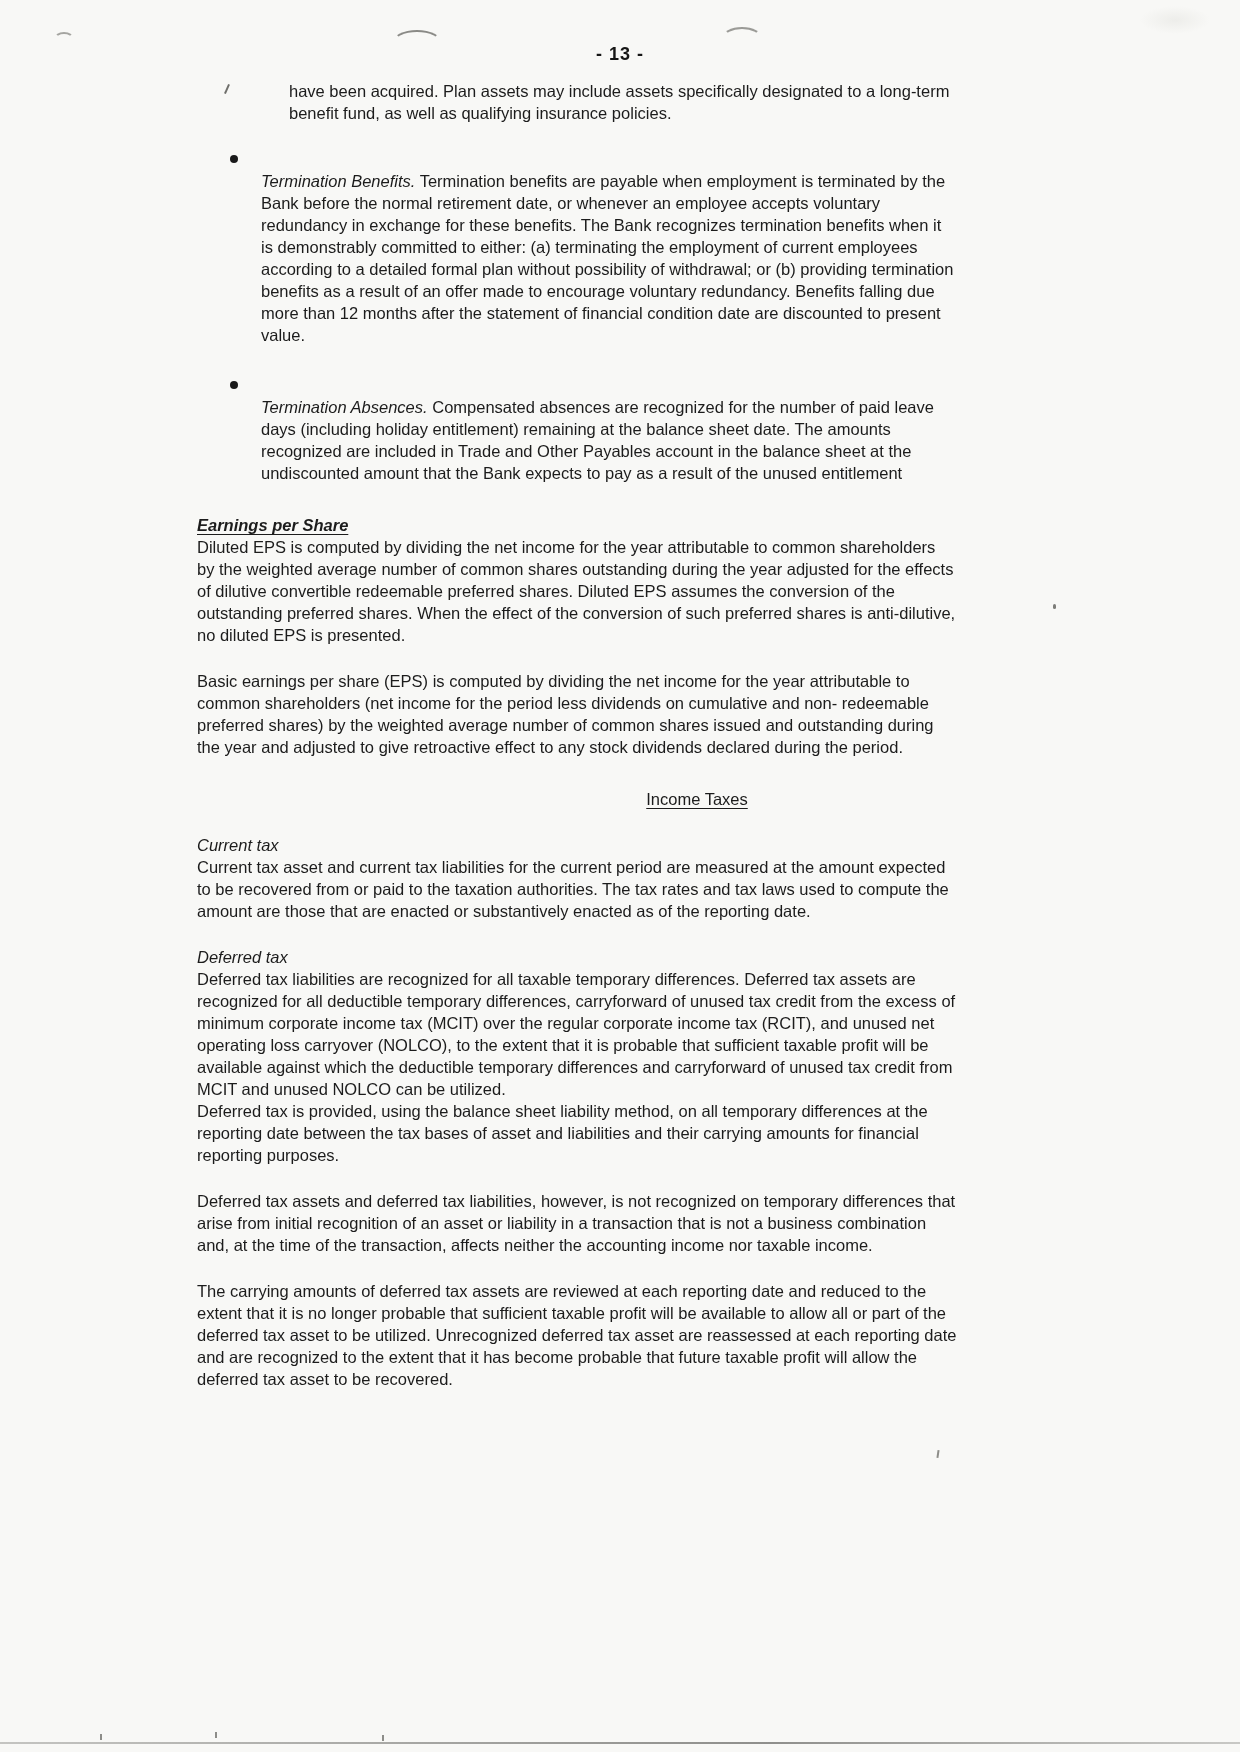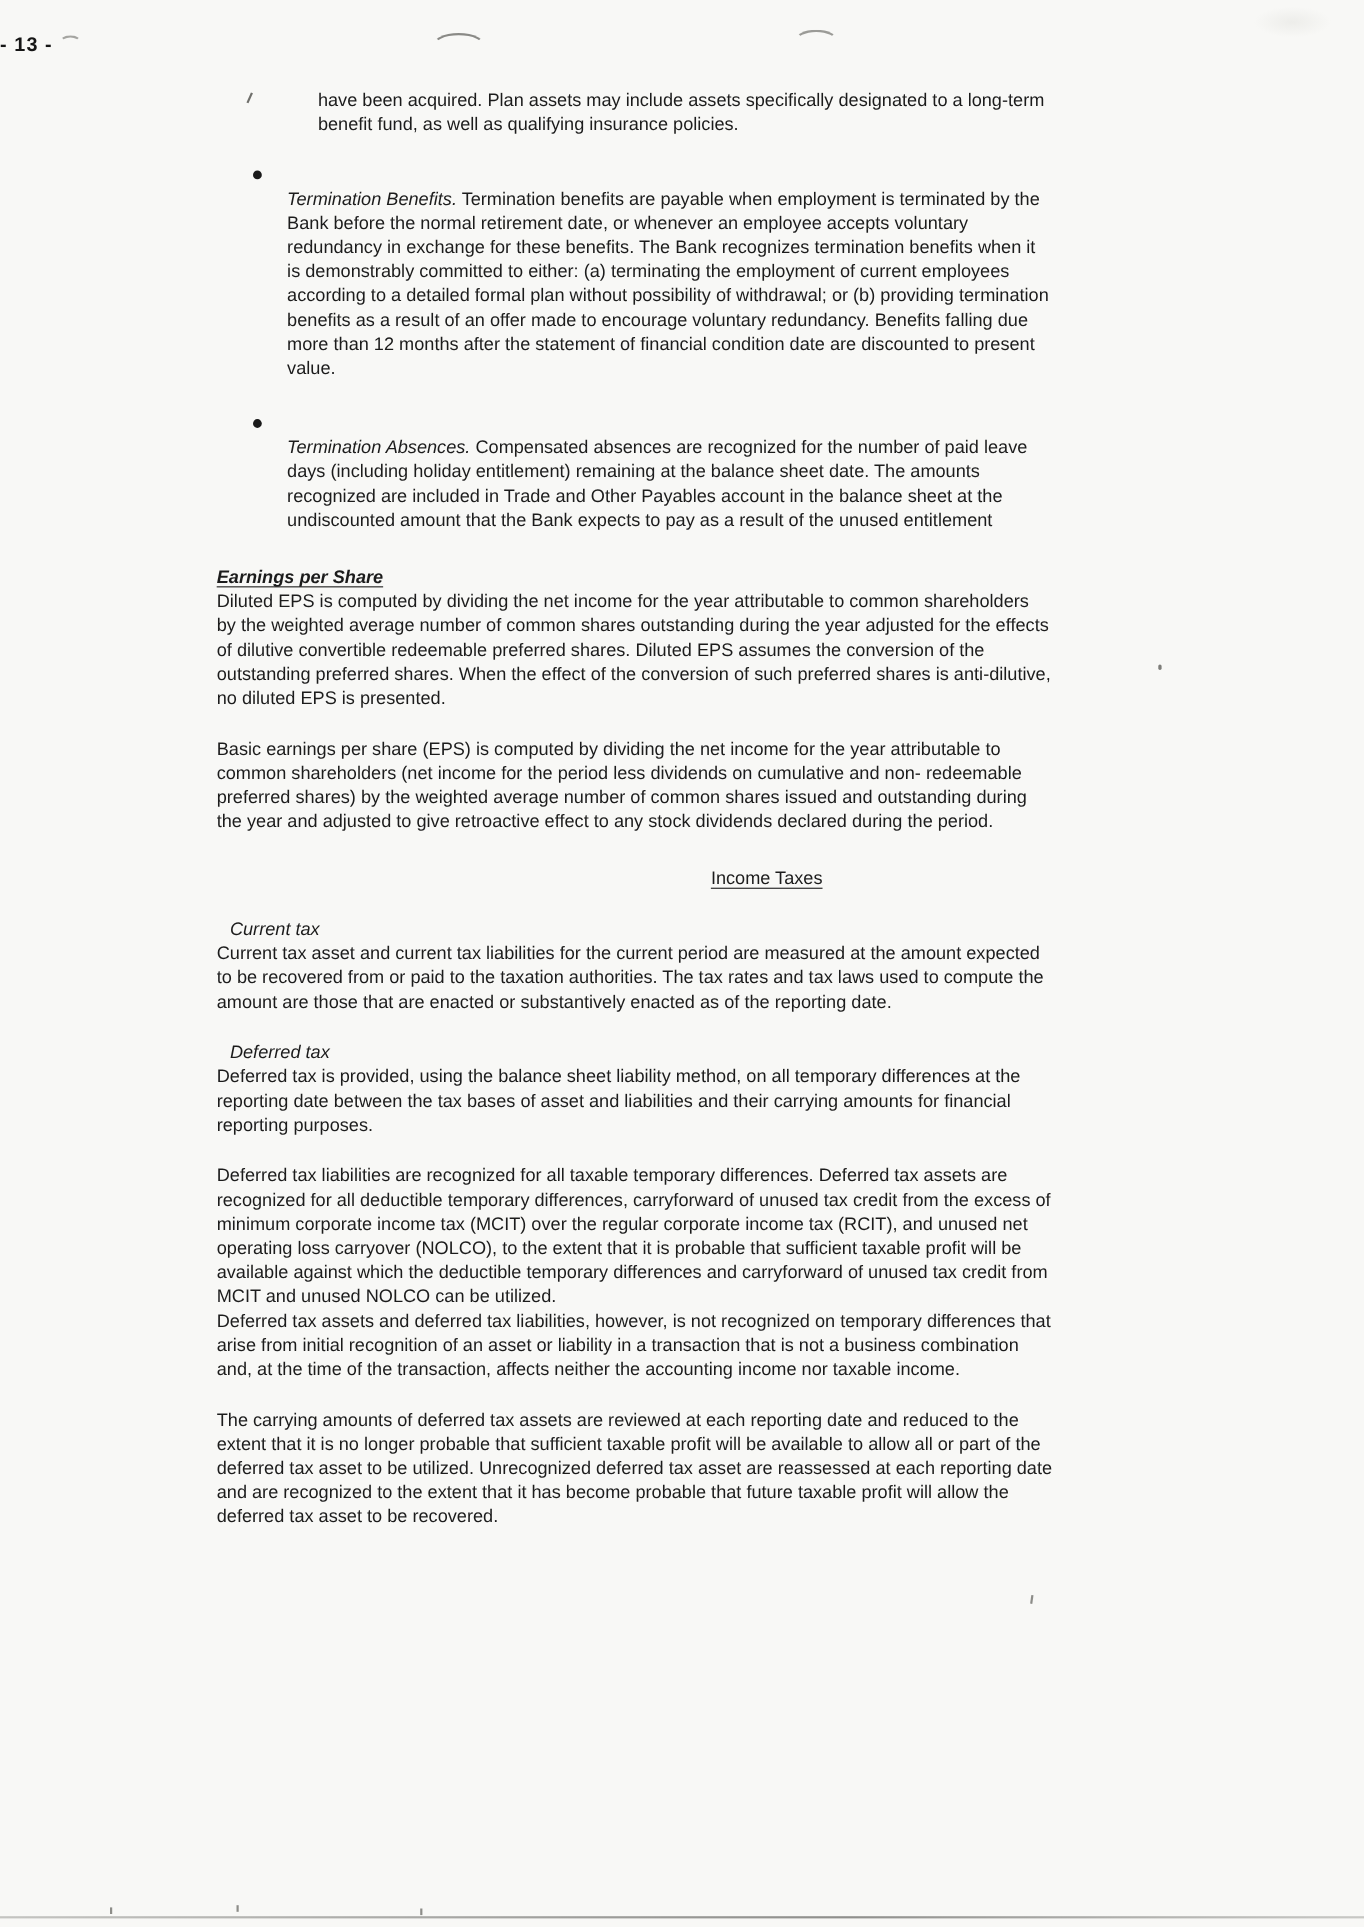--- a/index.html
+++ b/index.html
@@ -12,23 +12,24 @@
     width: 1240px;
     height: 1752px;
     margin: 0 auto;
     background: #f8f8f6;
     font-family: "Liberation Sans", "DejaVu Sans", sans-serif;
     color: #1c1c1c;
     overflow: hidden;
   }
   .page-number {
     position: absolute;
-    top: 30px;
+    top: 44px;
     left: 0;
     width: 100%;
+    text-align: center;
     font-size: 18px;
     font-weight: 700;
     letter-spacing: 1px;
     color: #161616;
   }
   .content {
     position: absolute;
     top: 80px;
     left: 197px;
     width: 1000px;
@@ -64,21 +65,21 @@
     font-style: italic;
     text-decoration: underline;
     text-underline-offset: 3px;
     margin: 30px 0 0 0;
   }
   .section-heading.plain {
     font-style: normal;
   }
   .subheading {
     font-style: italic;
-    margin: 24px 0 0 12px;
+    margin: 24px 0 0 0;
   }
   .tight {
     margin-bottom: 0;
   }
   .gap-before {
     margin-top: 24px;
   }
   
   .arc {
     position: absolute;
@@ -179,29 +180,29 @@
 the year and adjusted to give retroactive effect to any stock dividends declared during the period.</p>
 
     <h3 class="section-heading plain" style="font-size:16.5px; font-weight:400;text-align:center;">Income Taxes</h3>
 
     <h4 class="subheading gap-before" style="font-size:16.5px; font-weight:400;">Current tax</h4>
     <p class="para">Current tax asset and current tax liabilities for the current period are measured at the amount expected
 to be recovered from or paid to the taxation authorities. The tax rates and tax laws used to compute the
 amount are those that are enacted or substantively enacted as of the reporting date.</p>
 
     <h4 class="subheading" style="font-size:16.5px; font-weight:400;">Deferred tax</h4>
-    <p class="para">Deferred tax is provided, using the balance sheet liability method, on all temporary differences at the
-reporting date between the tax bases of asset and liabilities and their carrying amounts for financial
-reporting purposes.</p>
     <p class="para tight">Deferred tax liabilities are recognized for all taxable temporary differences. Deferred tax assets are
 recognized for all deductible temporary differences, carryforward of unused tax credit from the excess of
 minimum corporate income tax (MCIT) over the regular corporate income tax (RCIT), and unused net
 operating loss carryover (NOLCO), to the extent that it is probable that sufficient taxable profit will be
 available against which the deductible temporary differences and carryforward of unused tax credit from
 MCIT and unused NOLCO can be utilized.</p>
+    <p class="para">Deferred tax is provided, using the balance sheet liability method, on all temporary differences at the
+reporting date between the tax bases of asset and liabilities and their carrying amounts for financial
+reporting purposes.</p>
     <p class="para">Deferred tax assets and deferred tax liabilities, however, is not recognized on temporary differences that
 arise from initial recognition of an asset or liability in a transaction that is not a business combination
 and, at the time of the transaction, affects neither the accounting income nor taxable income.</p>
     <p class="para">The carrying amounts of deferred tax assets are reviewed at each reporting date and reduced to the
 extent that it is no longer probable that sufficient taxable profit will be available to allow all or part of the
 deferred tax asset to be utilized. Unrecognized deferred tax asset are reassessed at each reporting date
 and are recognized to the extent that it has become probable that future taxable profit will allow the
 deferred tax asset to be recovered.</p>
 
   </div>

